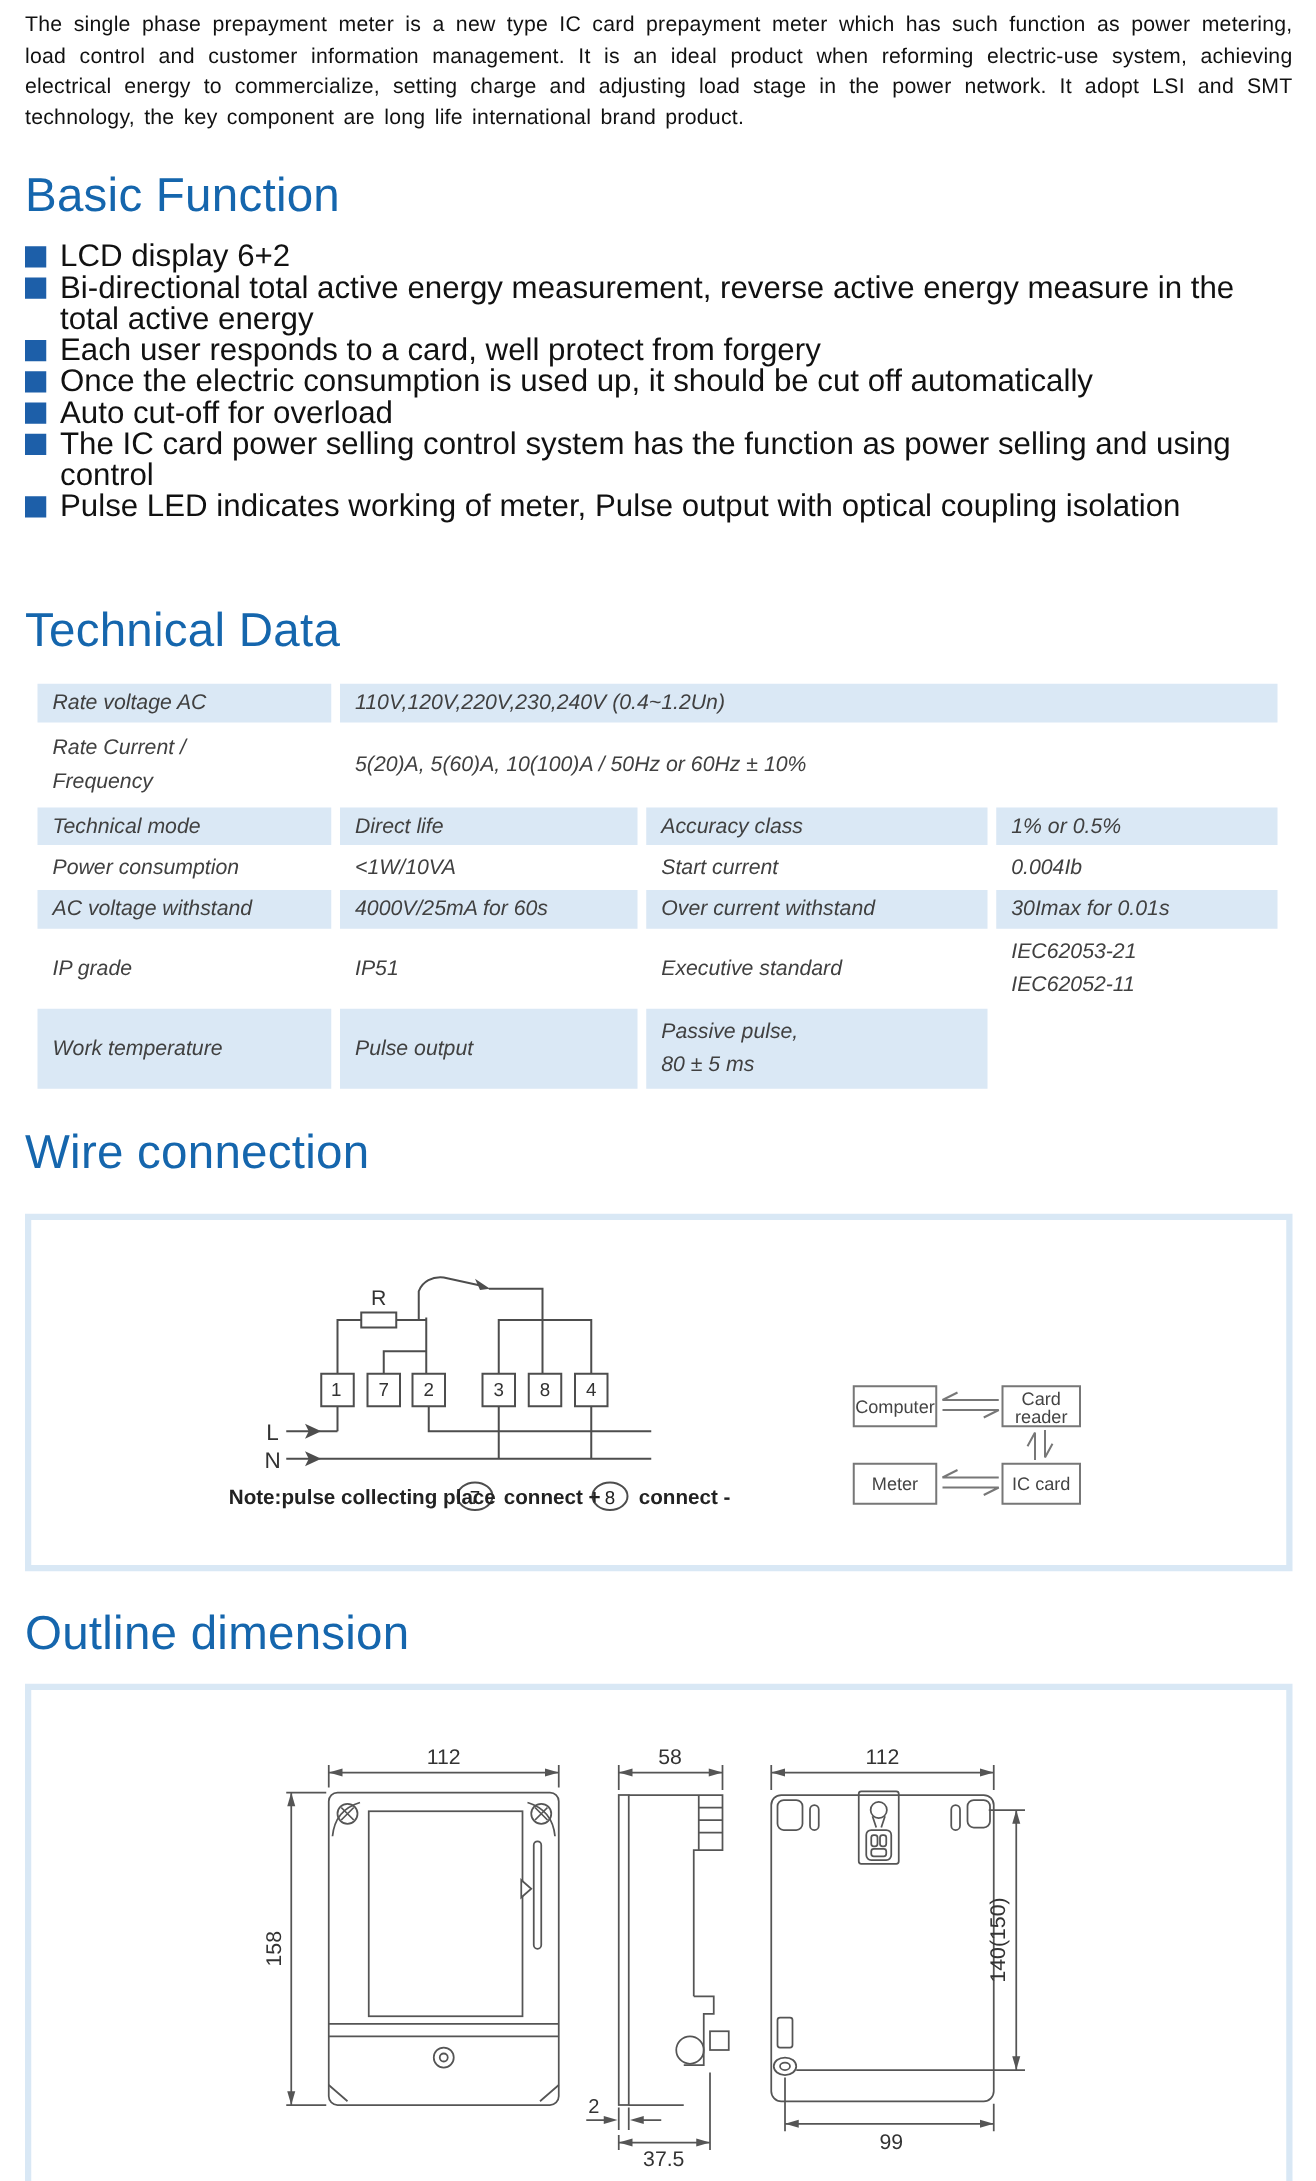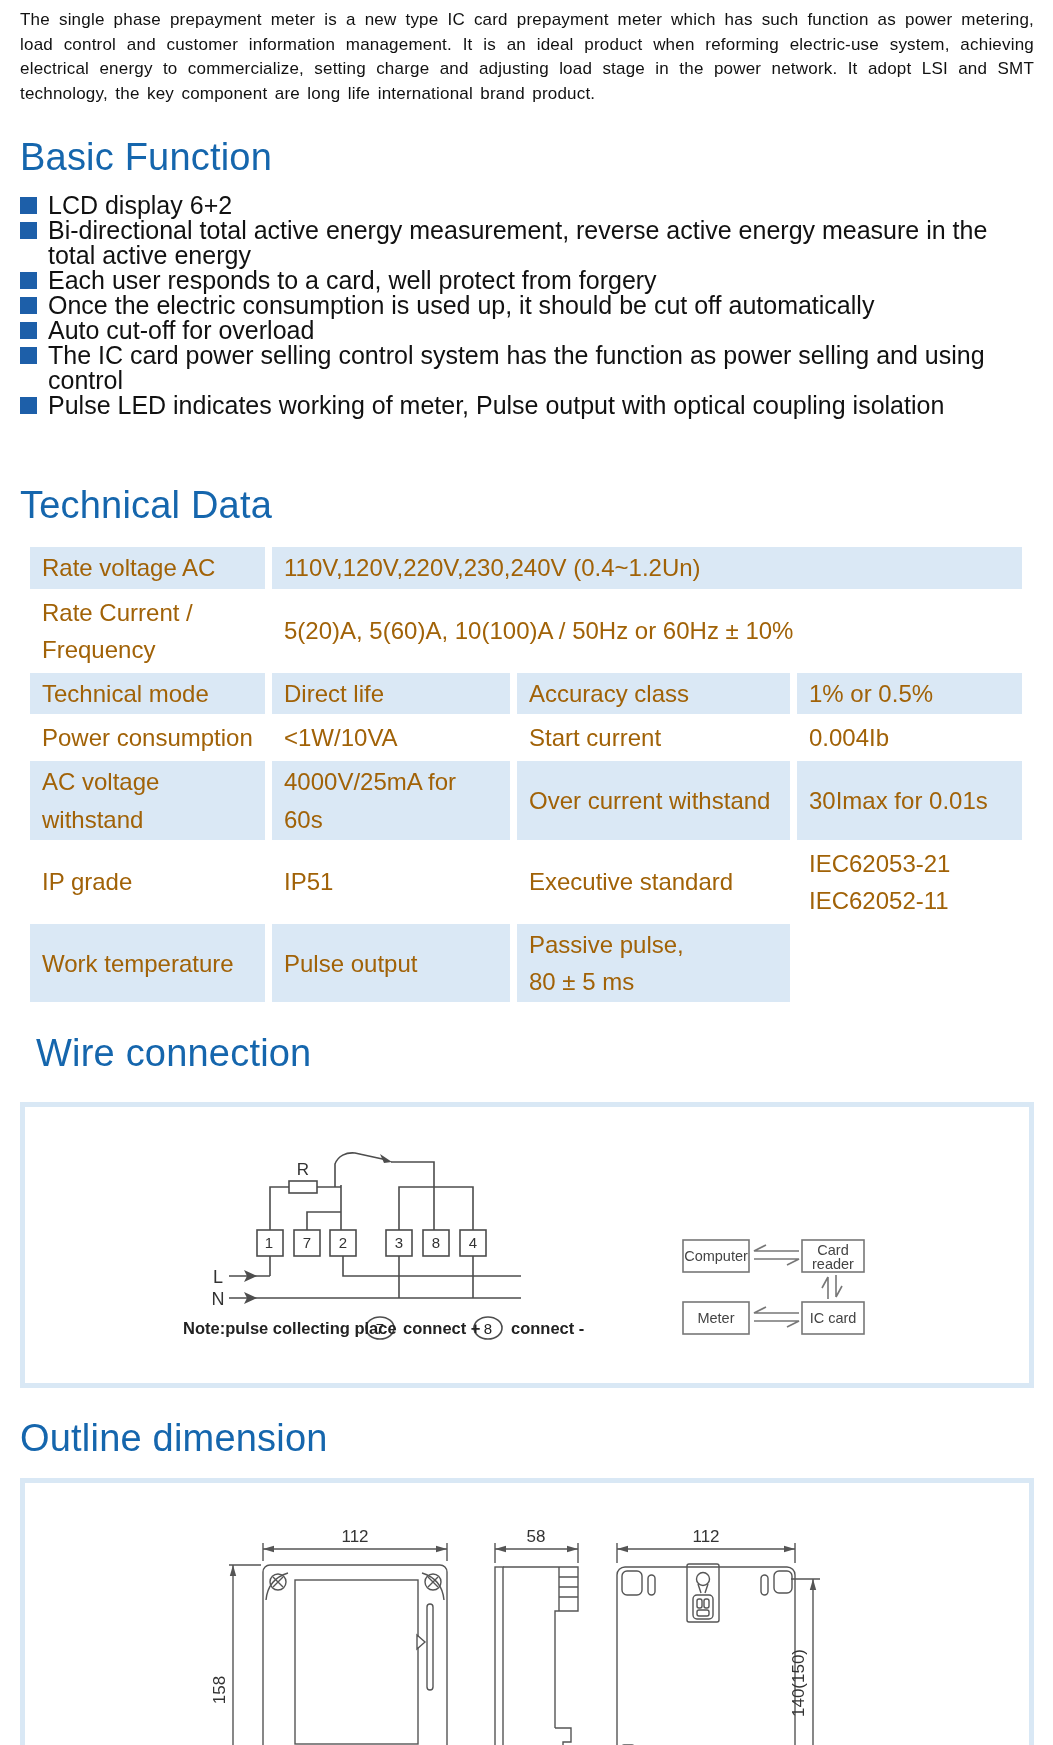--- a/index.html
+++ b/index.html
@@ -15,38 +15,38 @@
   }
   .intro{
     font-size:17px; line-height:24.6px; text-align:justify;
     word-spacing:2.5px; letter-spacing:0.2px; color:#111;
   }
   h2.sec{
     color:var(--heading); font-size:38px; font-weight:400; letter-spacing:0.2px;
   }
   .h-basic{margin:30px 0 14px 0;}
   .h-tech{margin:66px 0 0 0;}
-  .h-wire{margin:30px 0 0 16px;}
+  .h-wire{margin:30px 0 0 0;}
   .h-outline{margin:29px 0 0 0;}
   
   ul.bullets{list-style:none;}
   ul.bullets li{
     display:flex; align-items:flex-start;
     font-size:25px; line-height:25px; color:#111;
   }
   ul.bullets .sq{
     width:17px; height:17px; background:var(--bullet);
     flex:0 0 17px; margin:4px 11px 0 0;
   }
   
   .ttable{margin:20px 0 0 10px; width:992px; display:flex; flex-direction:column; row-gap:3px;}
   .trow{display:grid; grid-template-columns:235px 238px 273px 225px; column-gap:7px;}
   .tcell{
     display:flex; align-items:center; padding:2px 12px;
-    font-size:24px; color:#a16207; white-space:pre-line; line-height:1.55;
+    font-size:17px; color:#404040; white-space:pre-line; line-height:1.55;font-style:italic;
   }
   .tcell.shaded{background:var(--row_shade);}
   .trow:nth-child(1) .tcell{min-height:30px;}
   .trow:nth-child(2) .tcell{min-height:62px;}
   .trow:nth-child(3) .tcell,
   .trow:nth-child(4) .tcell,
   .trow:nth-child(5) .tcell{min-height:29px;}
   .trow:nth-child(6) .tcell{min-height:58px;}
   .trow:nth-child(7) .tcell{min-height:64px;}
   .span3{grid-column:2 / -1;}

